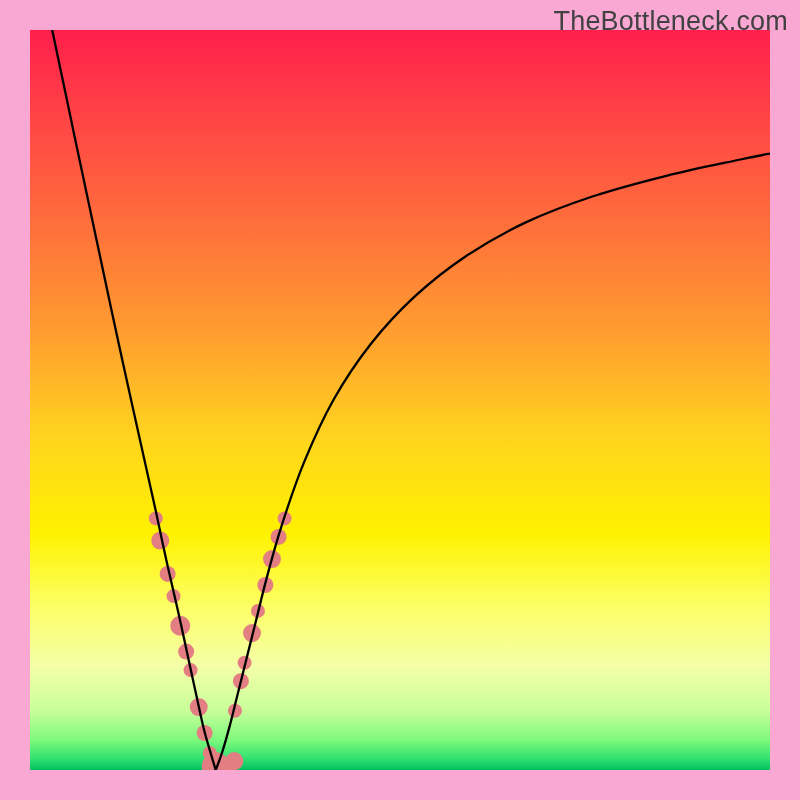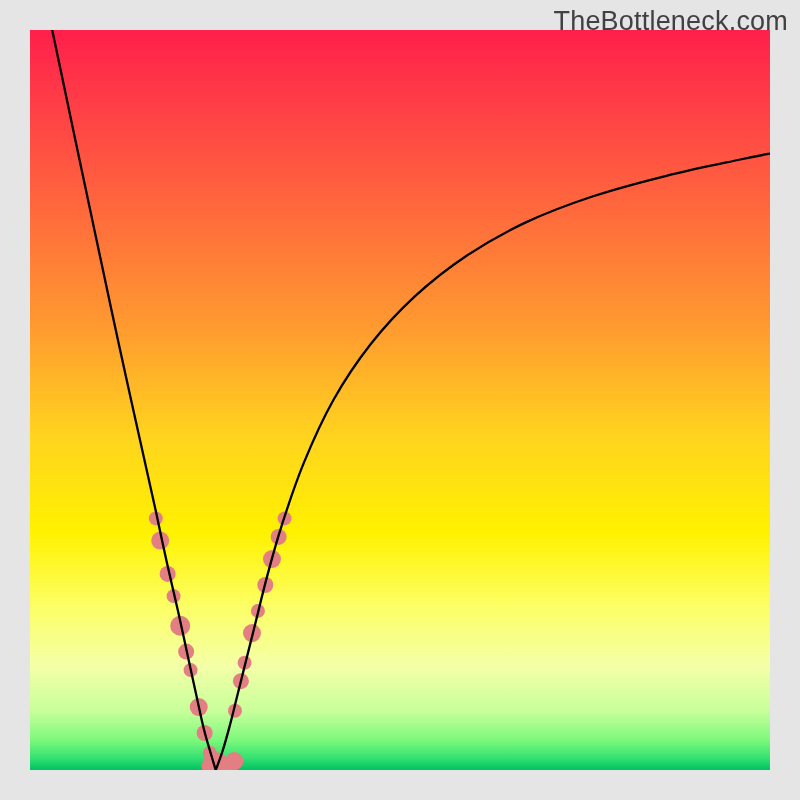--- a/index.html
+++ b/index.html
@@ -10,21 +10,21 @@
     background: #000;
     overflow: hidden;
     font-family: Arial, Helvetica, sans-serif;
   }
   .frame {
     position: absolute;
     top: 0;
     left: 0;
     width: 800px;
     height: 800px;
-    background: #e5e5e5;
+    background: #f9a8d4;
   }
   .plot-area {
     position: absolute;
     top: 30px;
     left: 30px;
     width: 740px;
     height: 740px;
     overflow: hidden;
   }
   .gradient {

